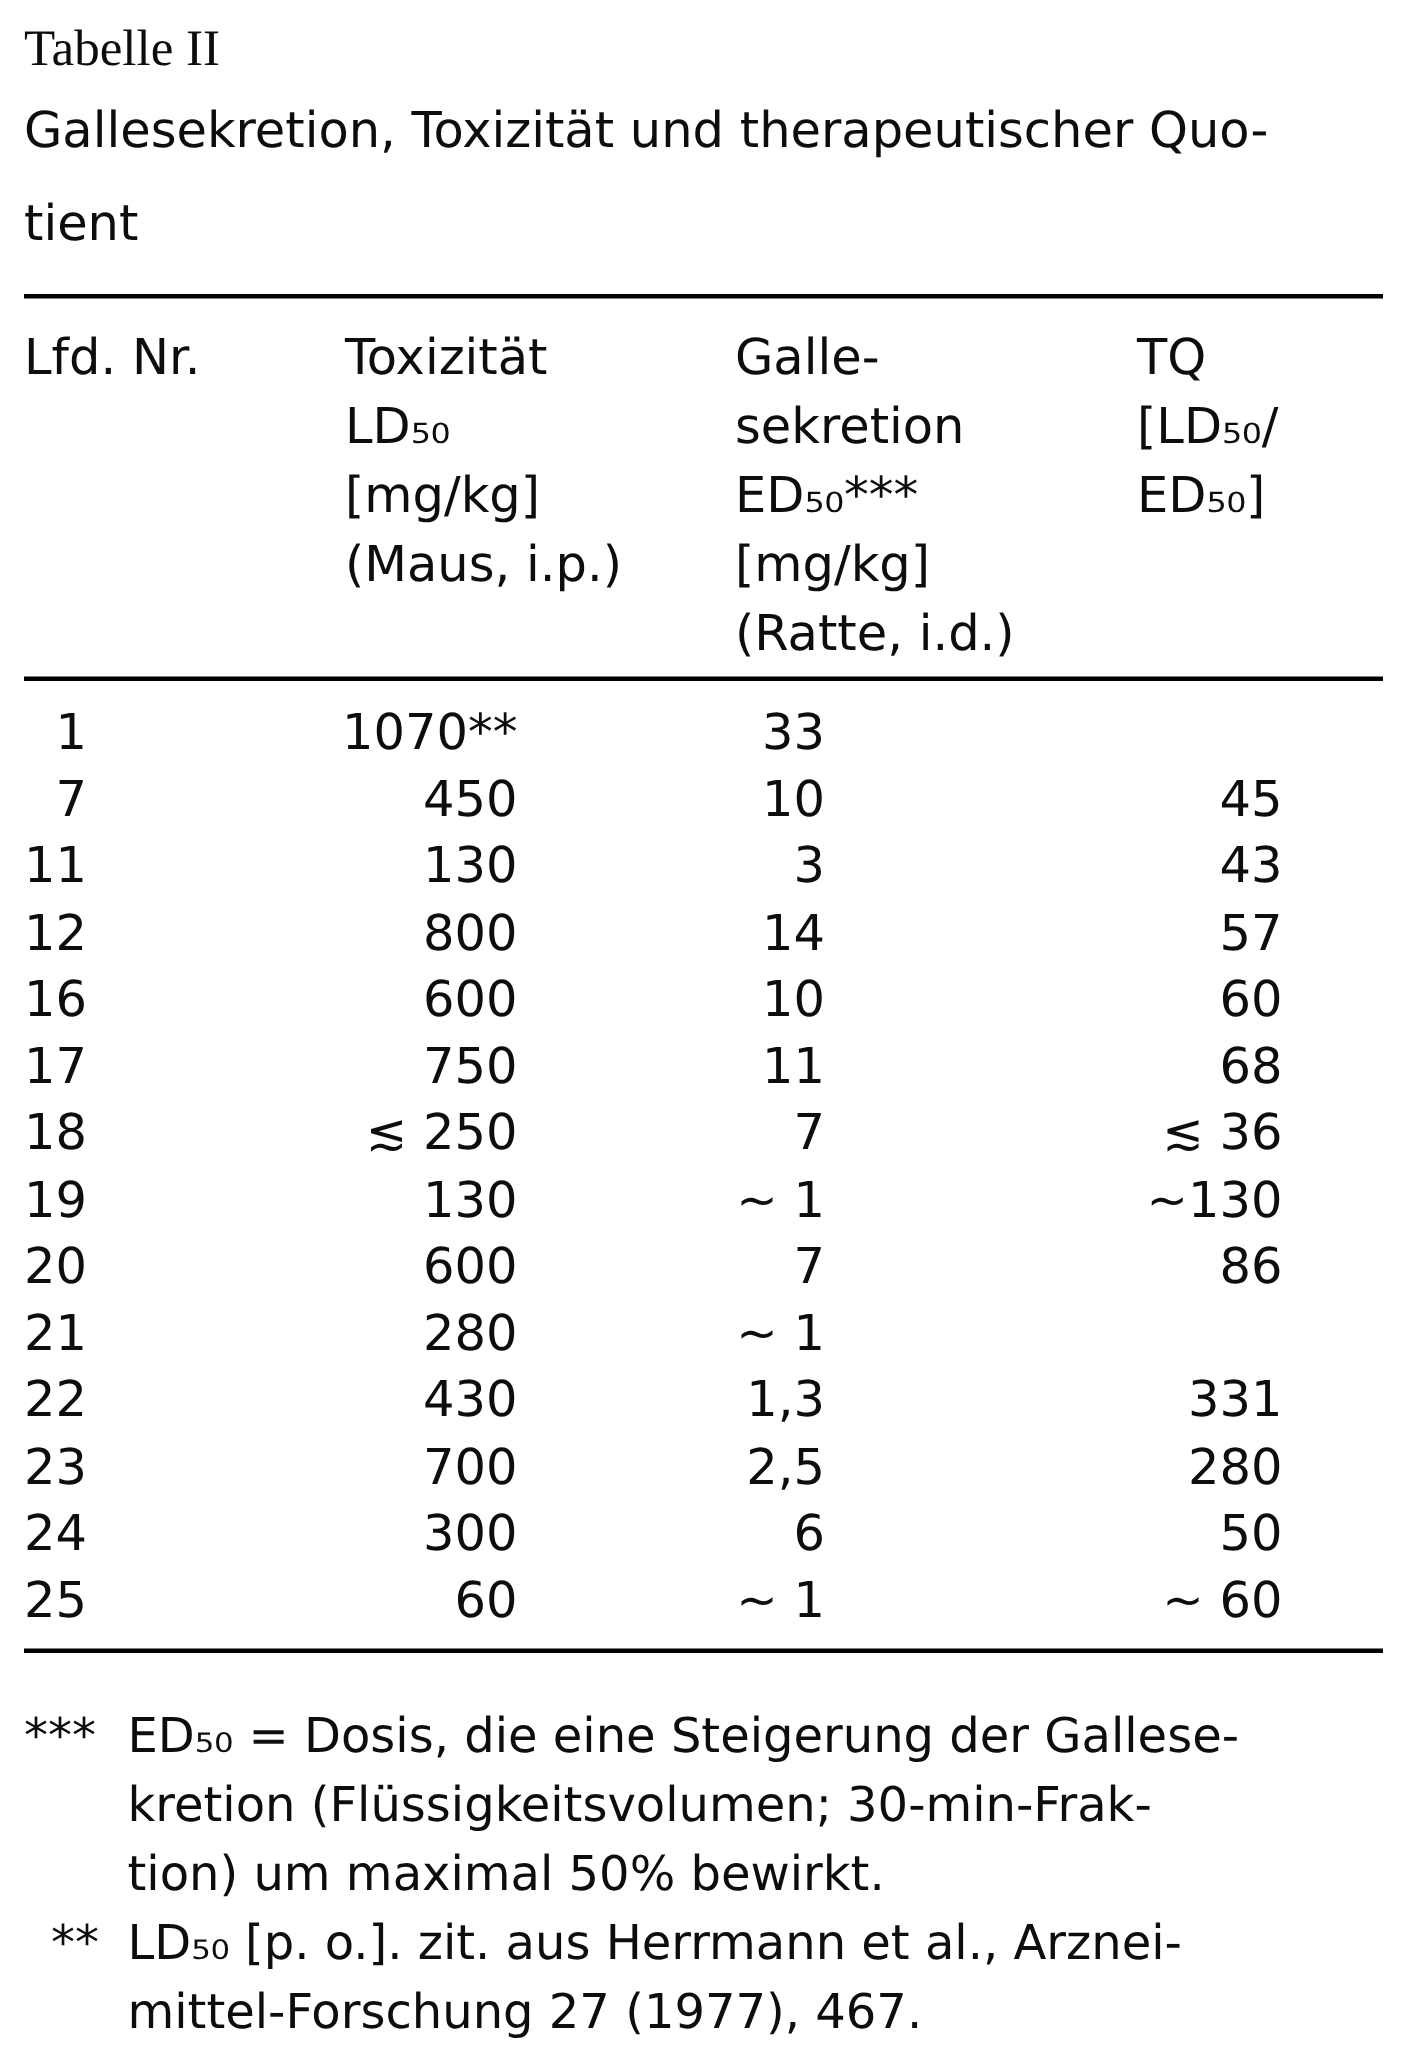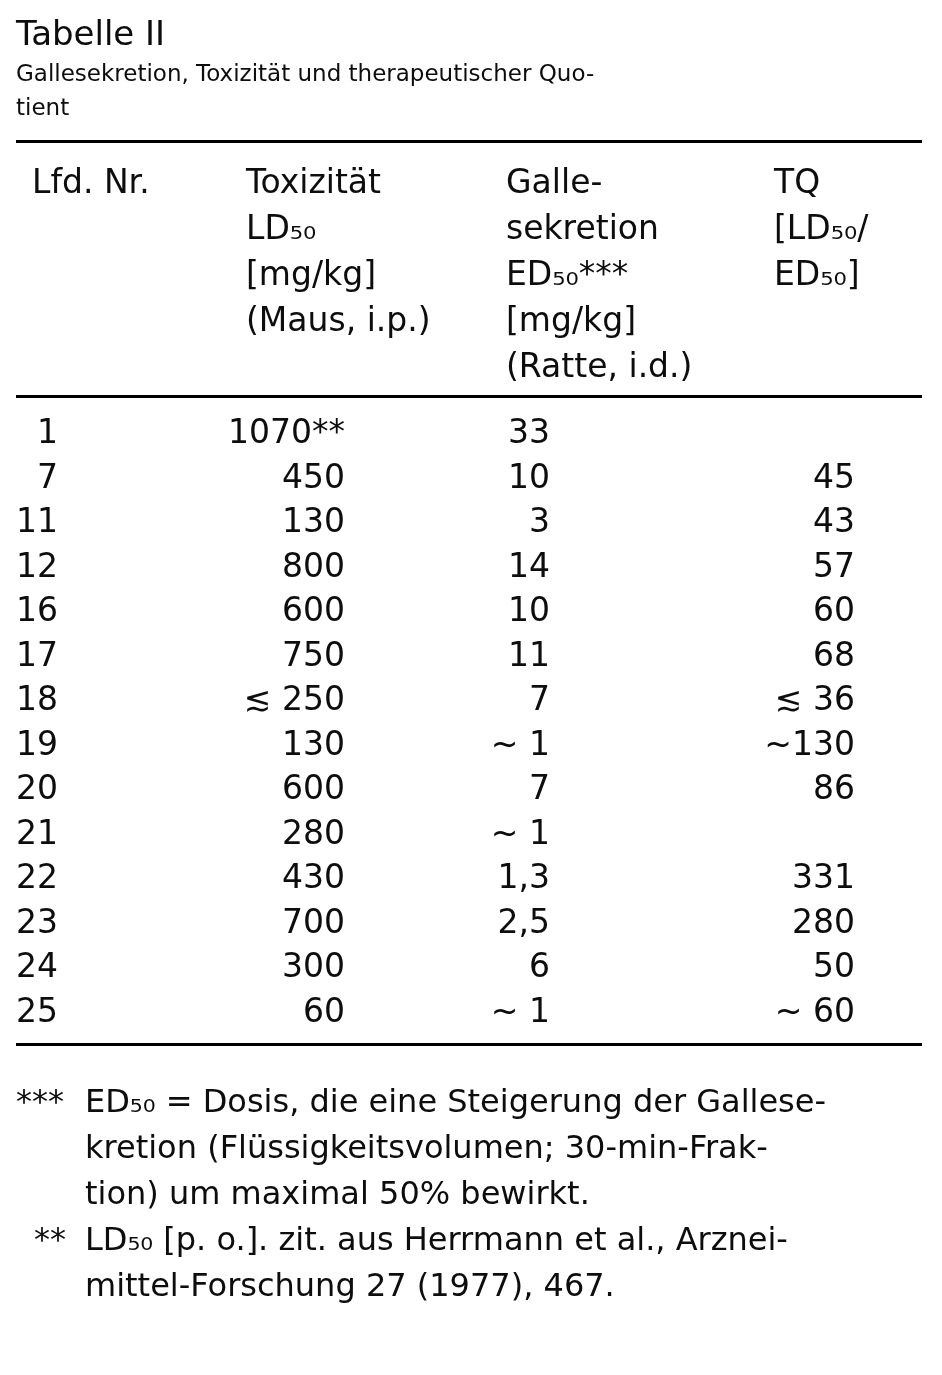--- a/index.html
+++ b/index.html
@@ -17,43 +17,43 @@
     padding: 10px 20px 0 16px;
     overflow: hidden;
     background: #ffffff;
   }
   .prelines { white-space: pre-line; }
 
   
   .title {
     font-size: 34px;
     line-height: 46px;
+    font-family: Liberation Serif, serif;
   }
   .subtitle {
-    font-size: 23px;
-    line-height: 34px;
+    font-size: 33px;
+    line-height: 62px;
   }
 
   .rule {
     height: 3px;
     background: #000;
     width: 906px;
   }
   .rule-top    { margin-top: 16px; }
   .rule-mid    { margin-top: 6px; }
   .rule-bottom { margin-top: 10px; }
 
   
   .thead {
     display: grid;
     grid-template-columns: 214px 260px 268px 1fr;
     padding-top: 16px;
     font-size: 33px;
     line-height: 46px;
-    margin-left: 16px;
   }
   .thead .hc { text-align: left; vertical-align: top; }
 
   
   .tbody { padding-top: 12px; }
   .trow {
     display: grid;
     grid-template-columns: 42px 287px 205px 305px;
     font-size: 33px;
     line-height: 44.5px;

